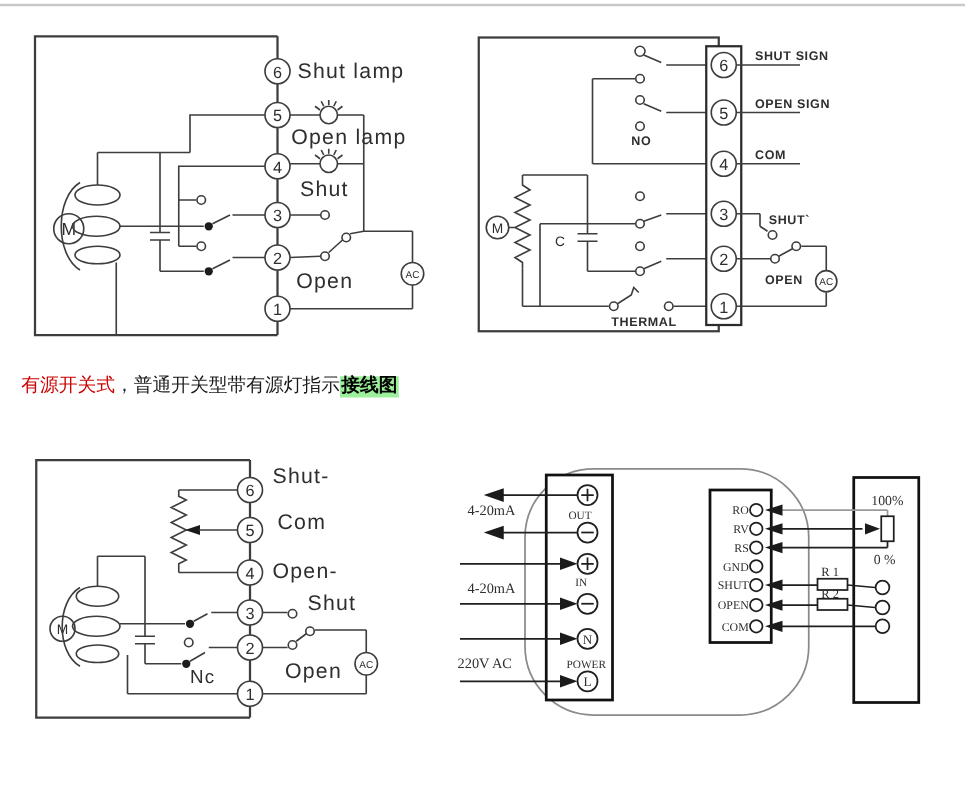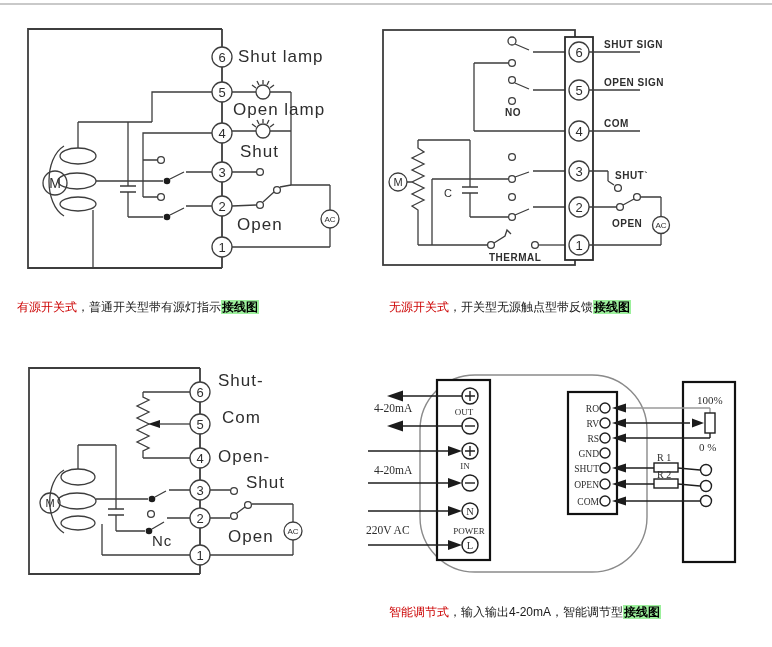--- a/index.html
+++ b/index.html
@@ -21,21 +21,21 @@
   .t-serif{font-family:"Liberation Serif",serif;}
   .fs17{font-size:17px;letter-spacing:1px;}
   .fs15{font-size:15px;letter-spacing:1px;}
   .fs13{font-size:13px;}
   .fs11{font-size:11px;}
   .fs10b{font-size:10px;font-weight:bold;letter-spacing:0.5px;}
   .fs8{font-size:8px;}
   .fs9s{font-size:9px;}
   .fs95s{font-size:9.5px;}
   .fs11s{font-size:11.5px;}
-  .caption{position:absolute;font-size:12px;white-space:nowrap;color:#1a1a1a;}
+  .caption{position:absolute;font-size:15px;white-space:nowrap;color:#1a1a1a;font-family:Liberation Mono, monospace;}
   .cap-lead{color:var(--cap-red,#cc0000);}
   .cap-hl{font-weight:bold;color:#000;background:var(--cap-green,#9cf09c);padding:0 1px;}
 </style>
 </head>
 <body>
 
 <div id="stage">
   <div id="top-rule"></div>
 
   <svg style="left:0;top:0" width="386" height="296" viewBox="0 0 386 296">
@@ -318,19 +318,13 @@
       <text class="t-serif" x="657" y="461" font-size="10">R 1</text>
       <text class="t-serif" x="657" y="478" font-size="10">R 2</text>
       <text class="t-serif fs11" x="697" y="404">100%</text>
       <text class="t-serif fs11" x="699" y="451">0 %</text>
     </g>
   </svg>
 
   <div class="caption" style="left:17px;top:299px">
     <span class="cap-lead">有源开关式</span><span class="cap-mid">，普通开关型带有源灯指示</span><span class="cap-hl">接线图</span>
   </div>
-  <div class="caption" style="left:389px;top:299px">
-    <span class="cap-lead">无源开关式</span><span class="cap-mid">，开关型无源触点型带反馈</span><span class="cap-hl">接线图</span>
-  </div>
-  <div class="caption" style="left:389px;top:604px">
-    <span class="cap-lead">智能调节式</span><span class="cap-mid">，输入输出4-20mA，智能调节型</span><span class="cap-hl">接线图</span>
-  </div>
 </div>
 
 </body></html>

